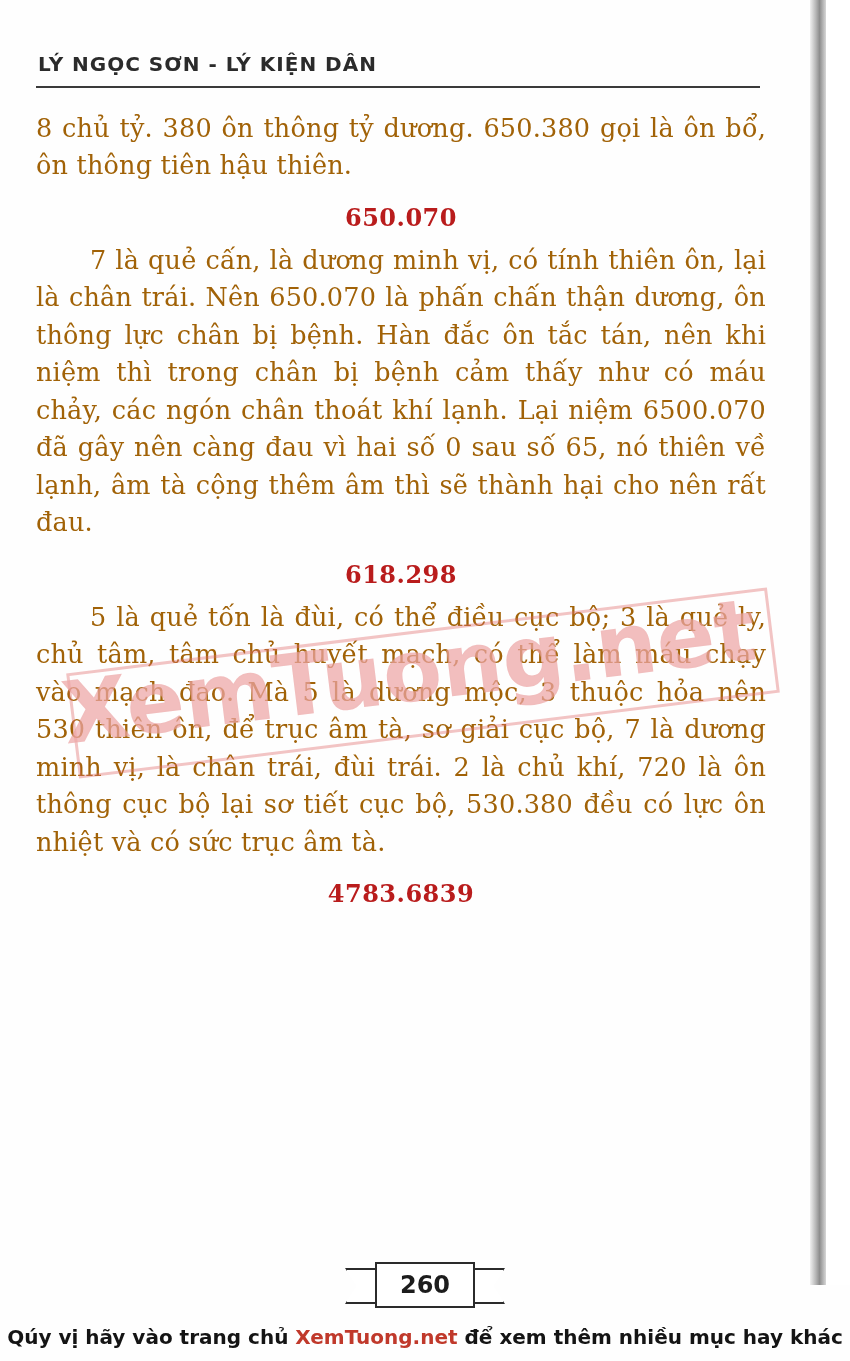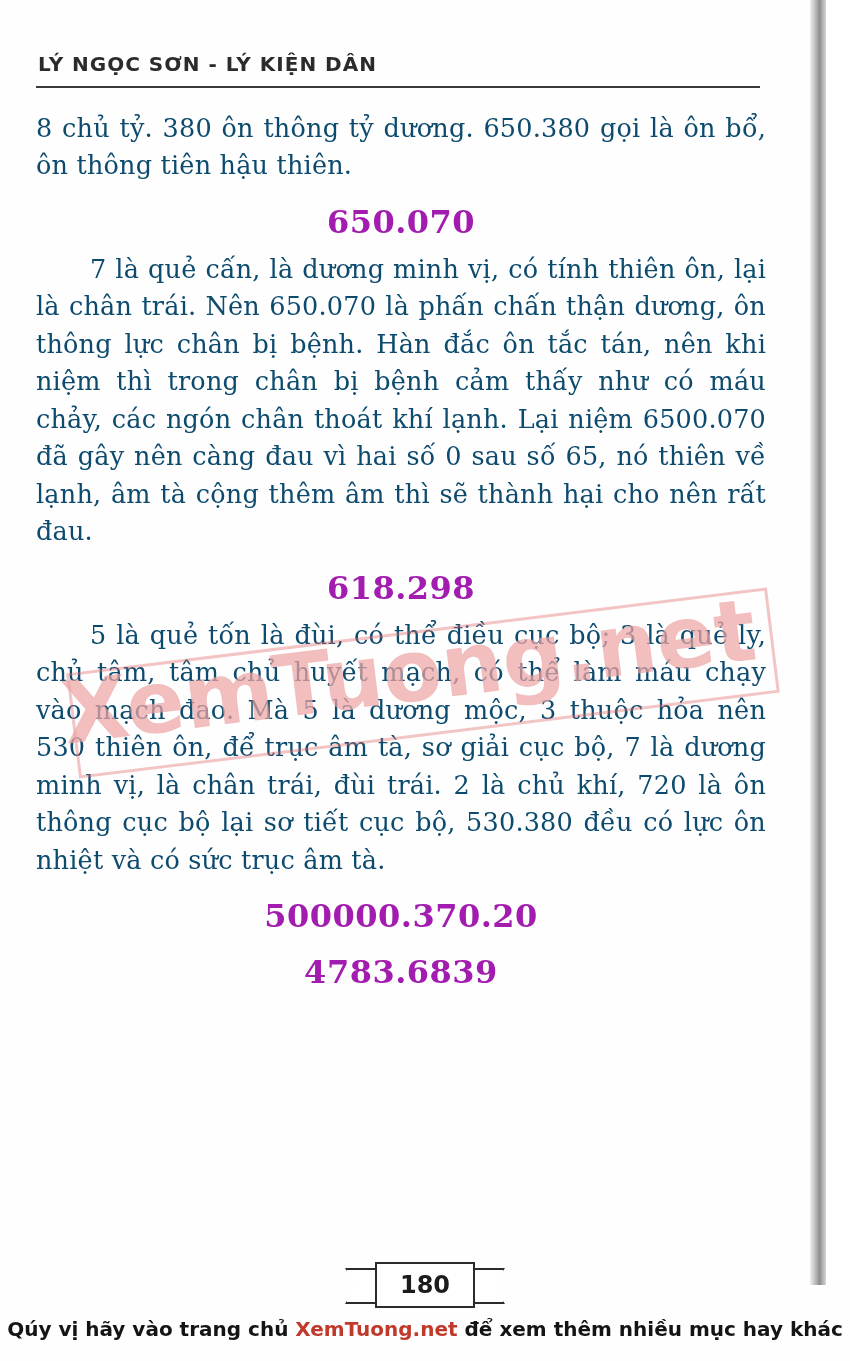--- a/index.html
+++ b/index.html
@@ -61,35 +61,35 @@
     border: 0;
     border-top: 2px solid #3a3a3a;
     margin: 10px 0 22px 0;
     width: 724px;
   }
 
   p.body-text {
     font-family: "DejaVu Serif", serif;
     font-size: 25.5px;
     line-height: 1.47;
-    color: #0c4a6e;
+    color: #a16207;
     margin: 0 0 2px 0;
     text-align: justify;
     text-justify: inter-word;
     letter-spacing: 0.2px;
   }
   p.indent {
     text-indent: 54px;
   }
 
   h2.section-number {
     font-family: "DejaVu Serif", serif;
-    font-size: 32px;
-    font-weight: bold;
-    color: #a21caf;
+    font-size: 24px;
+    font-weight: bold;
+    color: #b91c1c;
     text-align: center;
     margin: 18px 0 10px 0;
     letter-spacing: 0.5px;
   }
 
   
   .watermark {
     position: absolute;
     left: 60px;
     top: 620px;
@@ -159,21 +159,21 @@
   .folio-ribbon::after {
     right: -32px;
     clip-path: polygon(0 0, 100% 0, 64% 50%, 100% 100%, 0 100%);
   }
 
   
   .promo {
     position: absolute;
     left: 0;
     right: 0;
-    bottom: 20px;
+    bottom: 12px;
     text-align: center;
     font-family: "DejaVu Sans", sans-serif;
     font-size: 20px;
     font-weight: bold;
     color: #141414;
     white-space: nowrap;
   }
   .promo .promo-brand {
     color: #c0392b;
   }
@@ -192,32 +192,31 @@
     <hr class="rule">
 
     <p class="body-text">8 chủ tỷ. 380 ôn thông tỷ dương. 650.380 gọi là ôn bổ, ôn thông tiên hậu thiên.</p>
 
     <h2 class="section-number">650.070</h2>
     <p class="body-text indent">7 là quẻ cấn, là dương minh vị, có tính thiên ôn, lại là chân trái. Nên 650.070 là phấn chấn thận dương, ôn thông lực chân bị bệnh. Hàn đắc ôn tắc tán, nên khi niệm thì trong chân bị bệnh cảm thấy như có máu chảy, các ngón chân thoát khí lạnh. Lại niệm 6500.070 đã gây nên càng đau vì hai số 0 sau số 65, nó thiên về lạnh, âm tà cộng thêm âm thì sẽ thành hại cho nên rất đau.</p>
 
     <h2 class="section-number">618.298</h2>
     <p class="body-text indent">5 là quẻ tốn là đùi, có thể điều cục bộ; 3 là quẻ ly, chủ tâm, tâm chủ huyết mạch, có thể làm máu chạy vào mạch đao. Mà 5 là dương mộc, 3 thuộc hỏa nên 530 thiên ôn, để trục âm tà, sơ giải cục bộ, 7 là dương minh vị, là chân trái, đùi trái. 2 là chủ khí, 720 là ôn thông cục bộ lại sơ tiết cục bộ, 530.380 đều có lực ôn nhiệt và có sức trục âm tà.</p>
 
-    <h2 class="section-number">500000.370.20</h2>
 
     <h2 class="section-number">4783.6839</h2>
 
   </div>
 
   <div class="watermark">
     <div class="wm-box"></div>
     <span>XemTuong.net</span>
   </div>
 
   <div class="folio">
-    <div class="folio-ribbon">180</div>
+    <div class="folio-ribbon">260</div>
   </div>
 
   <div class="promo">
     <span>Qúy vị hãy vào trang chủ </span><span class="promo-brand">XemTuong.net</span><span> để xem thêm nhiều mục hay khác</span>
   </div>
 
 </div>
 
 </body></html>

